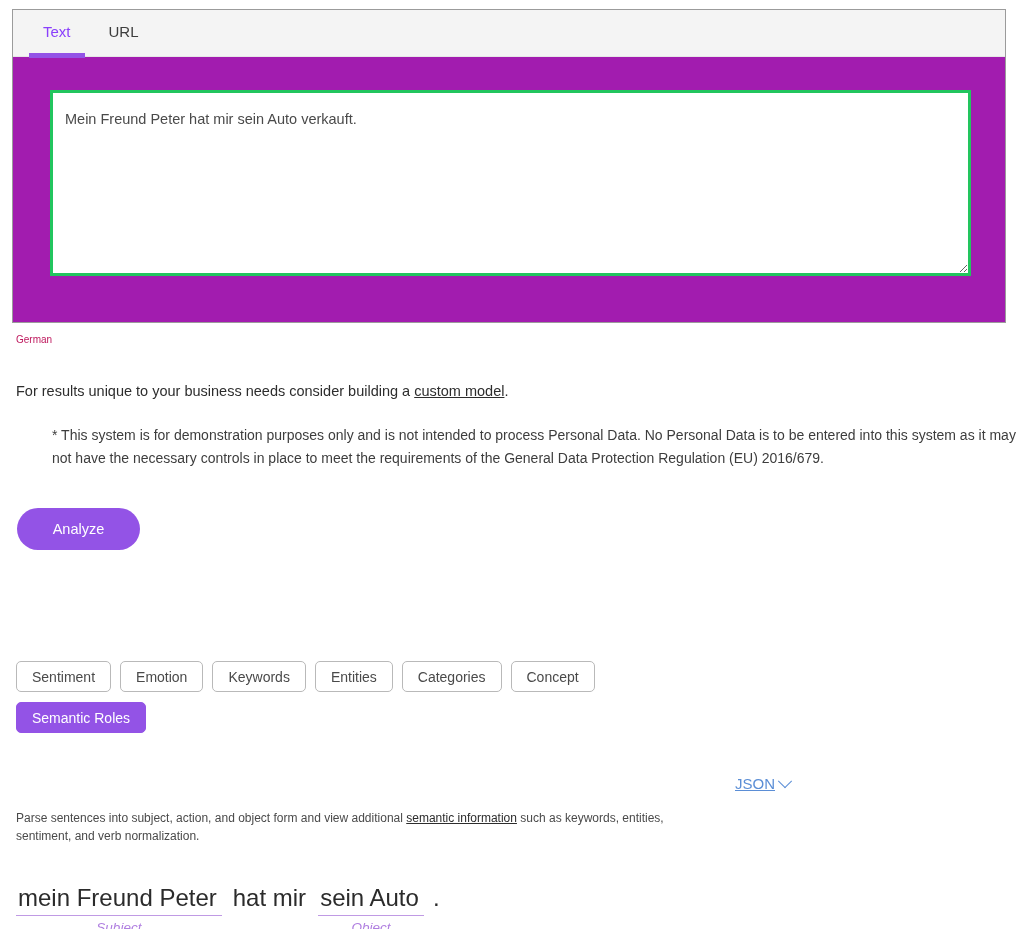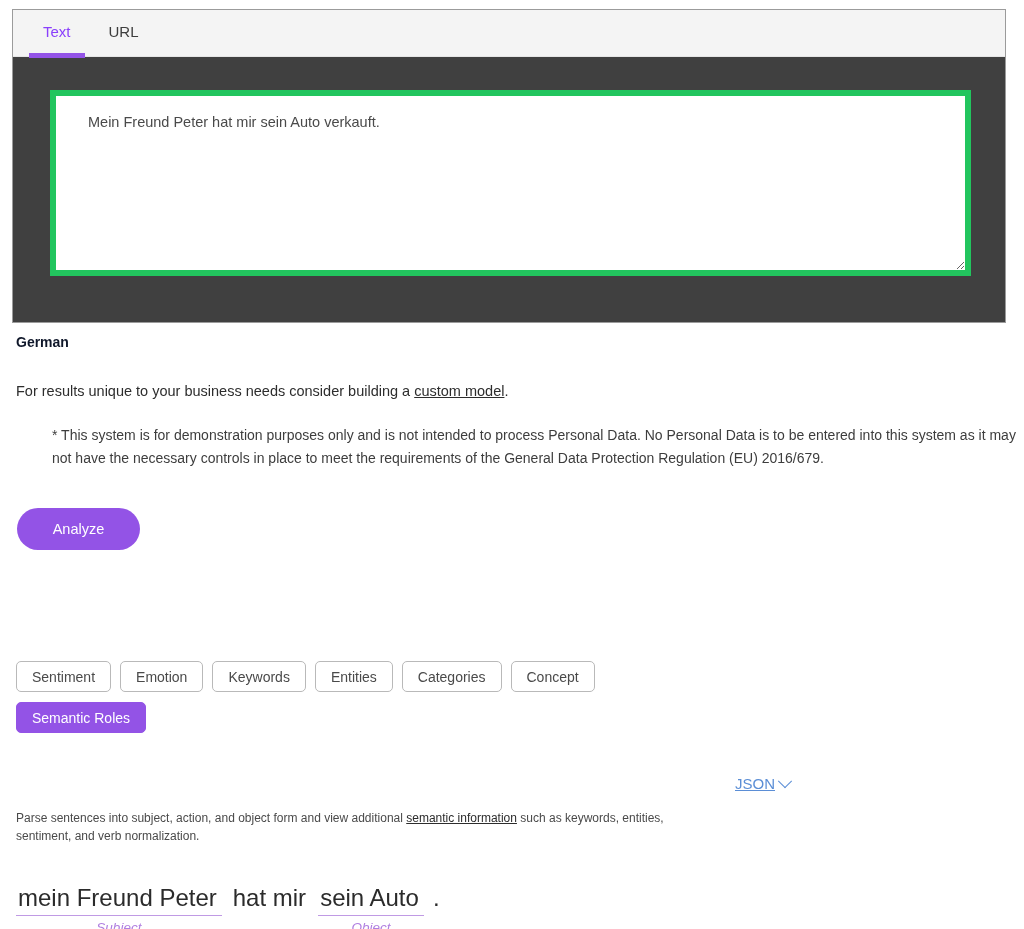--- a/index.html
+++ b/index.html
@@ -19,21 +19,21 @@
 
   
   .input-panel {
     position: absolute;
     left: 12px;
     top: 9px;
     width: 994px;
     height: 314px;
     border: 1px solid #9b9b9b;
     box-sizing: border-box;
-    background: #404040;
+    background: #a21caf;
   }
   .tab-bar {
     height: 46px;
     background: #f4f4f4;
     border-bottom: 1px solid #e6e6e6;
     display: flex;
     align-items: flex-start;
     padding-top: 0;
     position: relative;
   }
@@ -58,40 +58,39 @@
     height: 5px;
     background: #9353e6;
   }
   .textarea-wrap {
     padding: 33px 36px 0 37px;
   }
   .text-input {
     width: 921px;
     height: 186px;
     box-sizing: border-box;
-    border: 6px solid #22c55e;
+    border: 3px solid #22c55e;
     background: #ffffff;
     font-family: "Liberation Sans", sans-serif;
     font-size: 14.5px;
     color: #4a4a4a;
-    padding: 17px 32px;
+    padding: 17px 12px;
     resize: vertical;
     outline: none;
     line-height: 1.3;
     display: block;
   }
 
   
   .lang-label {
     position: absolute;
     left: 16px;
     top: 334px;
-    font-size: 14px;
-    color: #0f172a;
-    font-weight: bold;
+    font-size: 10px;
+    color: #be185d;
   }
   .custom-model-line {
     position: absolute;
     left: 16px;
     top: 383px;
     font-size: 14.5px;
     color: #2d2d2d;
   }
   .ul-link {
     text-decoration: underline;

